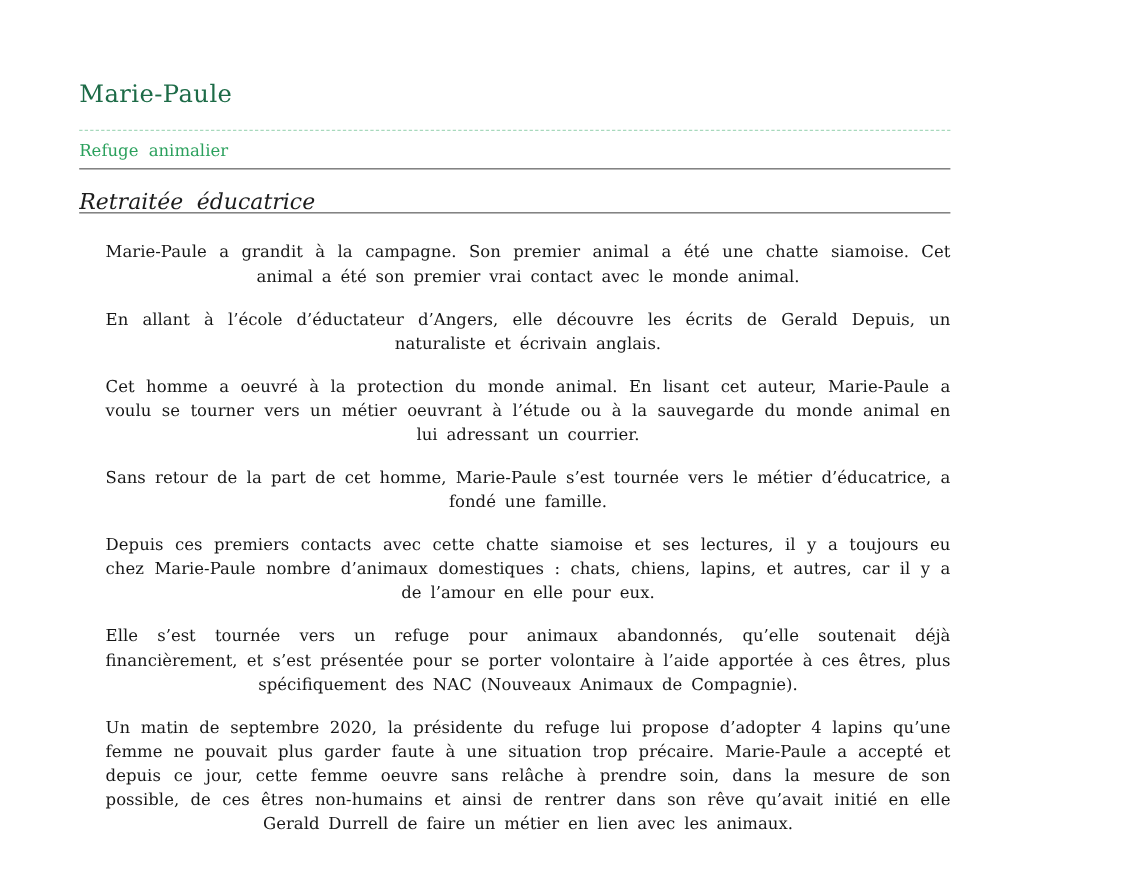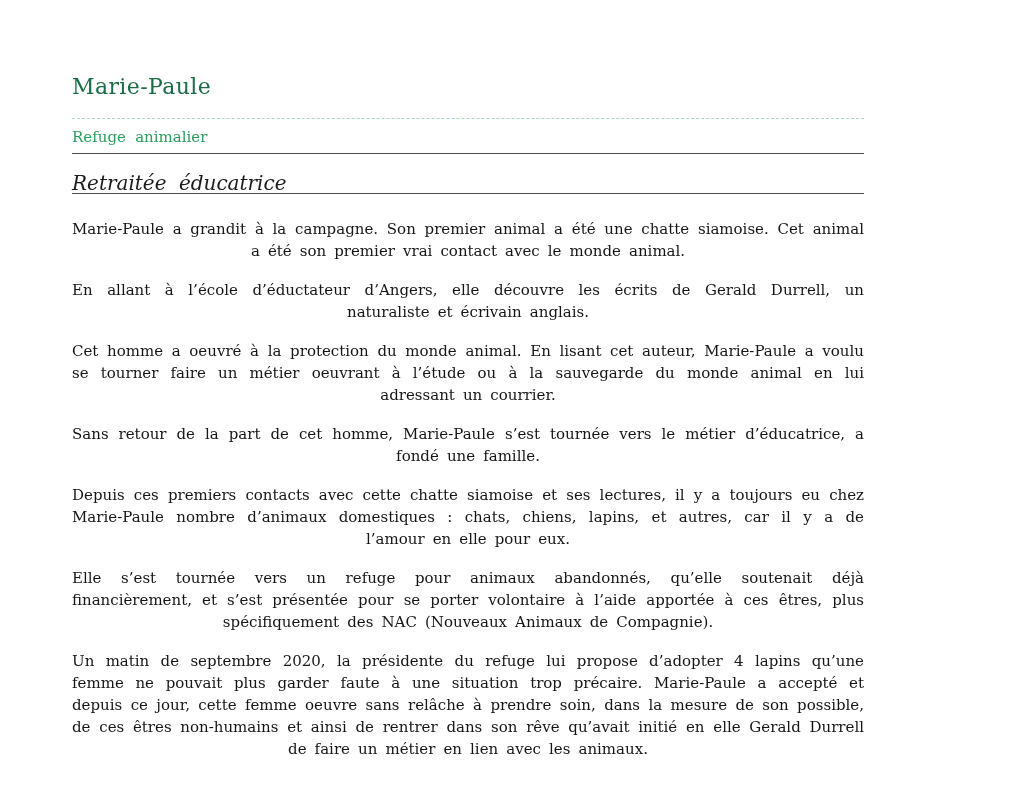--- a/index.html
+++ b/index.html
@@ -51,20 +51,21 @@
     line-height: 20px;
     font-weight: normal;
     font-style: italic;
     color: #1c1c1c;
     word-spacing: 0.3em;
     padding-bottom: 0;
     border-bottom: 1.5px solid #4f4f4f;
   }
   .content {
     margin-top: 24px;
+    margin-left: 24px;
   }
   .content p {
     margin: 0 0 17px 0;
     font-size: 15px;
     line-height: 22px;
     color: #161616;
     text-align: justify;
     text-align-last: center;
     word-spacing: 0.22em;
   }
@@ -77,21 +78,21 @@
   <h1 class="doc-title">Marie-Paule</h1>
 
   <div class="dashed-sep"></div>
 
   <h2 class="doc-subtitle">Refuge animalier</h2>
 
   <h3 class="doc-role">Retraitée éducatrice</h3>
 
   <div class="content">
     <p>Marie-Paule a grandit à la campagne. Son premier animal a été une chatte siamoise. Cet animal a été son premier vrai contact avec le monde animal.</p>
-    <p>En allant à l’école d’éductateur d’Angers, elle découvre les écrits de Gerald Durrell, un naturaliste et écrivain anglais.</p>
-    <p>Cet homme a oeuvré à la protection du monde animal. En lisant cet auteur, Marie-Paule a voulu se tourner faire un métier oeuvrant à l’étude ou à la sauvegarde du monde animal en lui adressant un courrier.</p>
+    <p>En allant à l’école d’éductateur d’Angers, elle découvre les écrits de Gerald Depuis, un naturaliste et écrivain anglais.</p>
+    <p>Cet homme a oeuvré à la protection du monde animal. En lisant cet auteur, Marie-Paule a voulu se tourner vers un métier oeuvrant à l’étude ou à la sauvegarde du monde animal en lui adressant un courrier.</p>
     <p>Sans retour de la part de cet homme, Marie-Paule s’est tournée vers le métier d’éducatrice, a fondé une famille.</p>
     <p>Depuis ces premiers contacts avec cette chatte siamoise et ses lectures, il y a toujours eu chez Marie-Paule nombre d’animaux domestiques : chats, chiens, lapins, et autres, car il y a de l’amour en elle pour eux.</p>
     <p>Elle s’est tournée vers un refuge pour animaux abandonnés, qu’elle soutenait déjà financièrement, et s’est présentée pour se porter volontaire à l’aide apportée à ces êtres, plus spécifiquement des NAC (Nouveaux Animaux de Compagnie).</p>
     <p>Un matin de septembre 2020, la présidente du refuge lui propose d’adopter 4 lapins qu’une femme ne pouvait plus garder faute à une situation trop précaire. Marie-Paule a accepté et depuis ce jour, cette femme oeuvre sans relâche à prendre soin, dans la mesure de son possible, de ces êtres non-humains et ainsi de rentrer dans son rêve qu’avait initié en elle Gerald Durrell de faire un métier en lien avec les animaux.</p>
   </div>
 
 </div>
 
 </body></html>

